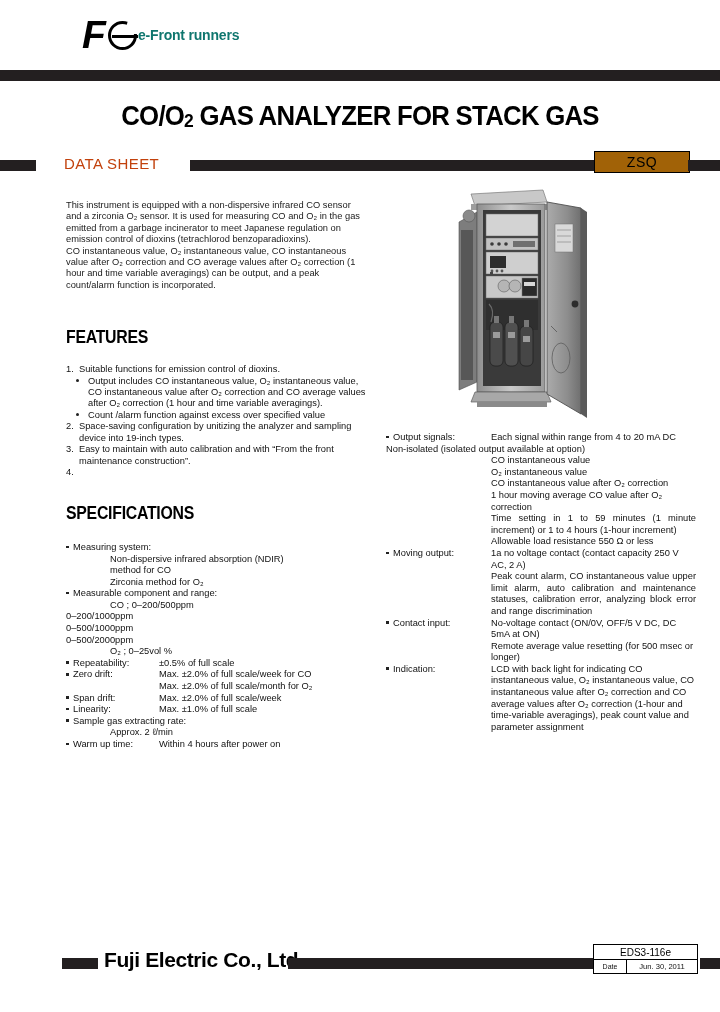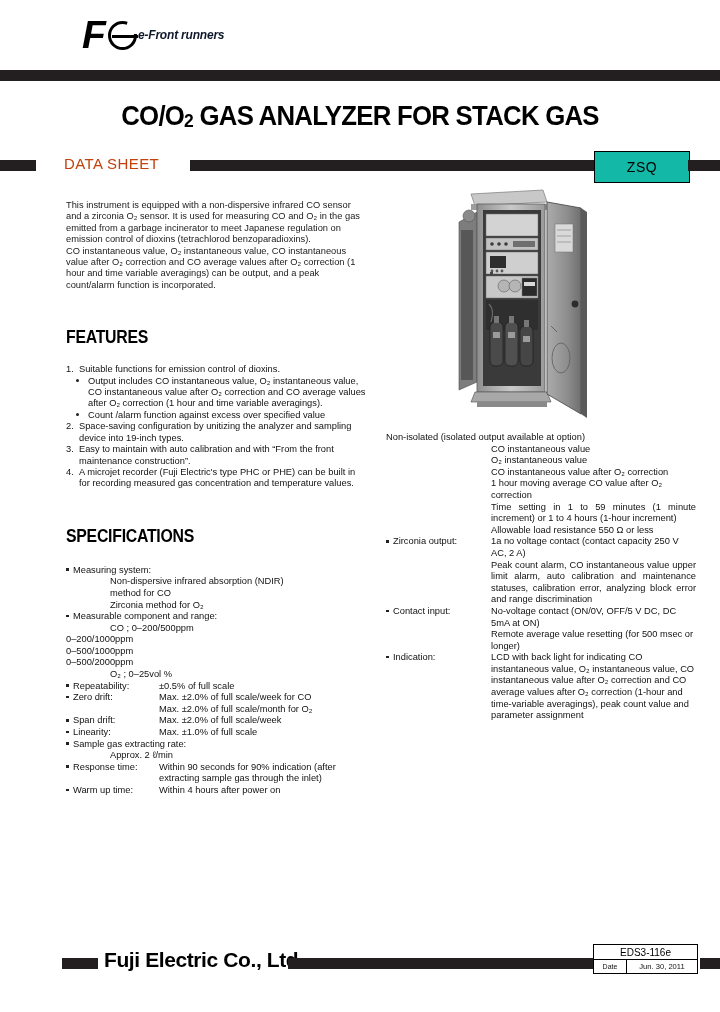--- a/index.html
+++ b/index.html
@@ -31,22 +31,22 @@
   }
   .logo-e-bar {
     position:absolute; left:30px; top:19px; width:26px; height:3.4px; background:#000;
   }
   .logo-e-notch {
     position:absolute; left:44px; top:6px; width:14px; height:12px; background:#fff;
     transform: skewX(-14deg);
   }
   .logo-text {
     font-family:"Liberation Sans", sans-serif;
-    font-style:italic; font-weight:bold; font-size:12px;
-    margin-left:-6px; letter-spacing:-0.2px; color:#0f172a;
+    font-weight:bold; font-size:14px;
+    margin-left:-6px; letter-spacing:-0.2px; color:#0f766e;
   }
 
   
   .rule-thick { position:absolute; left:0; height:11px; background:#231f20; }
 
   
   .doc-title {
     position:absolute; left:0; top:100px; width:720px;
     text-align:center;
     font-family:"Liberation Sans", sans-serif;
@@ -60,22 +60,22 @@
   .ds-bar { position:absolute; left:0; top:155px; width:720px; height:20px; }
   .ds-seg-left { position:absolute; left:0; top:5px; width:36px; height:11px; background:#231f20; }
   .ds-label {
     position:absolute; left:64px; top:0px;
     font-size:15px; font-weight:normal; letter-spacing:0.4px; color:#c2410c;
     font-family:"Liberation Sans", sans-serif;
   }
   .ds-seg-mid { position:absolute; left:190px; top:5px; width:405px; height:11px; background:#231f20; }
   .ds-seg-right { position:absolute; left:688px; top:5px; width:32px; height:11px; background:#231f20; }
   .ds-model {
-    position:absolute; left:594px; top:-4px; width:96px; height:32px;
-    border:1.6px solid #000; background:#14b8a6;
+    position:absolute; left:594px; top:-4px; width:96px; height:22px;
+    border:1.6px solid #000; background:#a16207;
     display:flex; align-items:center; justify-content:center;
     font-size:14px; color:#000; letter-spacing:0.5px;
   }
 
   
   .col-left { position:absolute; left:66px; top:200px; width:300px; }
   .col-right { position:absolute; left:386px; top:432px; width:310px; }
 
   .intro { font-size:9.3px; line-height:11.4px; color:#1a1a1a; text-align:left; }
   .intro p { margin:0; }
@@ -252,21 +252,21 @@
     </div>
 
     <h2 class="sec" style="margin-top:36px;">FEATURES</h2>
 
     <ul class="feature-list" style="margin-top:16px;">
       <li><span class="num">1.</span><span>Suitable functions for emission control of dioxins.</span></li>
       <li class="sub"><span class="dot"></span><span>Output includes CO instantaneous value, O₂ instantaneous value, CO instantaneous value after O₂ correction and CO average values after O₂ correction (1 hour and time variable averagings).</span></li>
       <li class="sub"><span class="dot"></span><span>Count /alarm function against excess over specified value</span></li>
       <li><span class="num">2.</span><span>Space-saving configuration by unitizing the analyzer and sampling device into 19-inch types.</span></li>
       <li><span class="num">3.</span><span>Easy to maintain with auto calibration and with “From the front maintenance construction”.</span></li>
-      <li><span class="num">4.</span><span>A microjet recorder (Fuji Electric's type PHC or PHE) can be built in for recording measured gas concentration and temperature values.</span></li>
+      <li><span class="num">4.</span></li>
     </ul>
 
     <h2 class="sec" style="margin-top:36px;">SPECIFICATIONS</h2>
 
     <div class="spec" style="margin-top:18px;">
 
       <div class="spec-row">
         <span class="spec-bullet">
             <i></i>
           </span>
@@ -322,54 +322,54 @@
       </div>
 
       <div class="spec-row">
         <span class="spec-bullet">
             <i></i>
           </span>
         <span class="spec-term">Sample gas extracting rate:</span>
       </div>
       <div class="indent-deep">Approx. 2 ℓ/min</div>
 
-      <div class="spec-row">
-        <span class="spec-bullet">
-            <i></i>
-          </span>
-        <span class="spec-term" style="width:86px;">Response time:</span>
-        <span class="spec-val just">Within 90 seconds for 90% indication (after extracting sample gas through the inlet)</span>
-      </div>
 
       <div class="spec-row">
         <span class="spec-bullet">
             <i></i>
           </span>
         <span class="spec-term" style="width:86px;">Warm up time:</span>
         <span class="spec-val">Within 4 hours after power on</span>
       </div>
 
     </div>
   </div>
 
   <div class="col-right spec rcol">
 
+    <div class="spec-row">
+      <span class="spec-bullet">
+          <i></i>
+        </span>
+      <span class="spec-term">Output signals:</span>
+      <span class="spec-val just">Each signal within range from 4 to 20 mA DC</span>
+    </div>
     <div style="" class="just">Non-isolated (isolated output available at option)</div>
     <div style="margin-left:105px;">CO instantaneous value</div>
     <div style="margin-left:105px;">O₂ instantaneous value</div>
     <div style="margin-left:105px;">CO instantaneous value after O₂ correction</div>
     <div style="margin-left:105px;">1 hour moving average CO value after O₂ correction</div>
     <div style="margin-left:105px; text-align:justify;">Time setting in 1 to 59 minutes (1 minute increment) or 1 to 4 hours (1-hour increment)</div>
     <div style="margin-left:105px;">Allowable load resistance 550 Ω or less</div>
 
     <div class="spec-row">
       <span class="spec-bullet">
           <i></i>
         </span>
-      <span class="spec-term">Zirconia output:</span>
+      <span class="spec-term">Moving output:</span>
       <span class="spec-val just">1a no voltage contact (contact capacity 250 V AC, 2 A)</span>
     </div>
     <div style="margin-left:105px; text-align:justify;">Peak count alarm, CO instantaneous value upper limit alarm, auto calibration and maintenance statuses, calibration error, analyzing block error and range discrimination</div>
 
     <div class="spec-row">
       <span class="spec-bullet">
           <i></i>
         </span>
       <span class="spec-term">Contact input:</span>
       <span class="spec-val just">No-voltage contact (ON/0V, OFF/5 V DC, DC 5mA at ON)</span>

